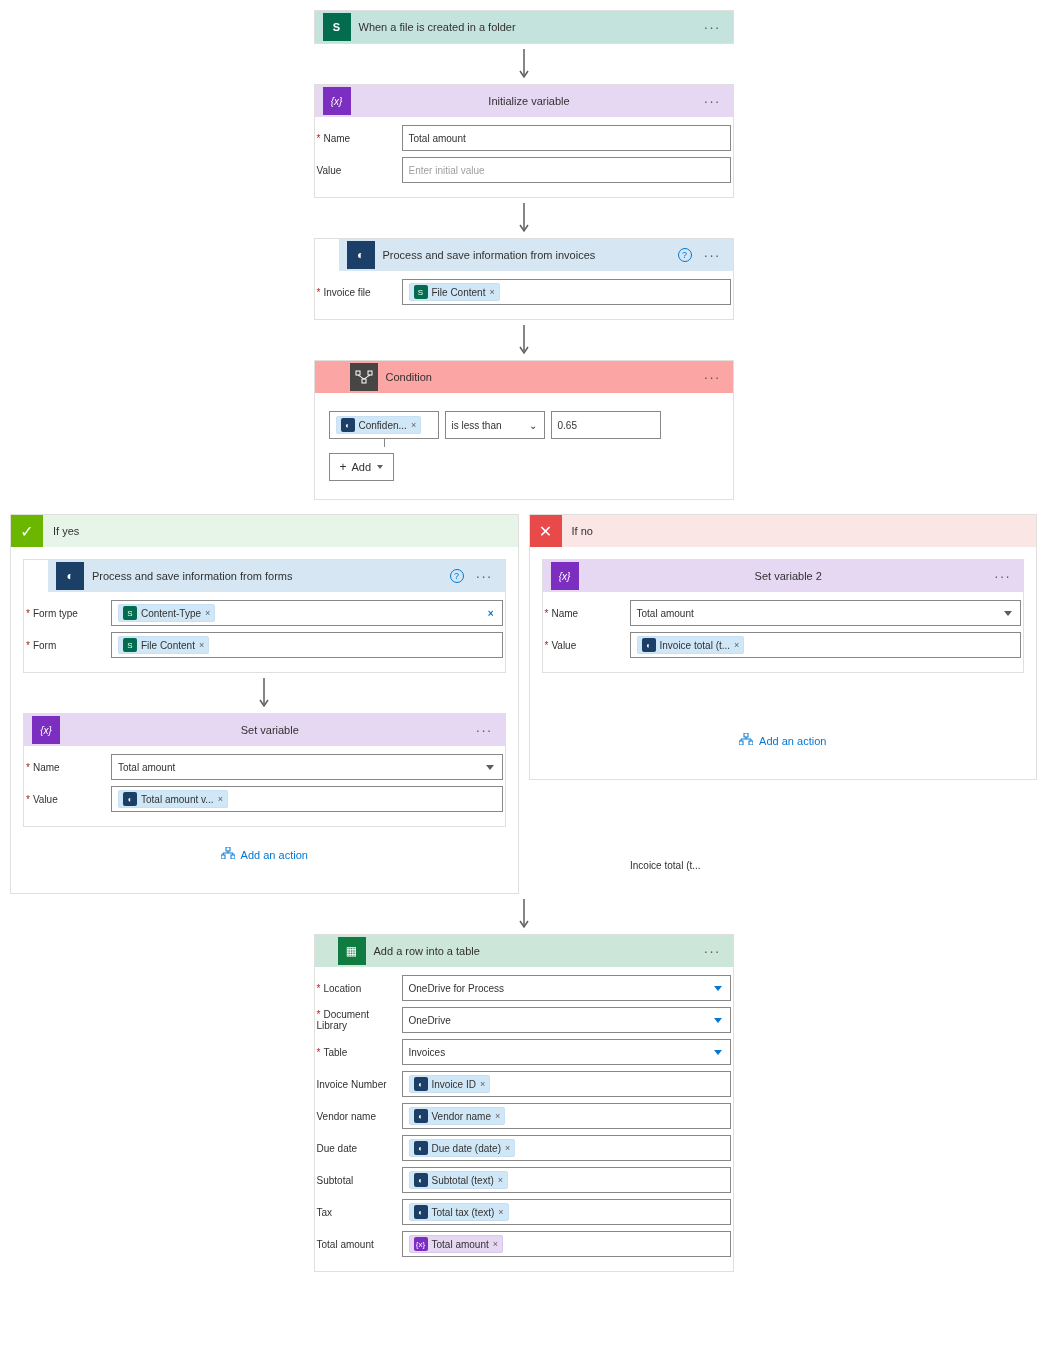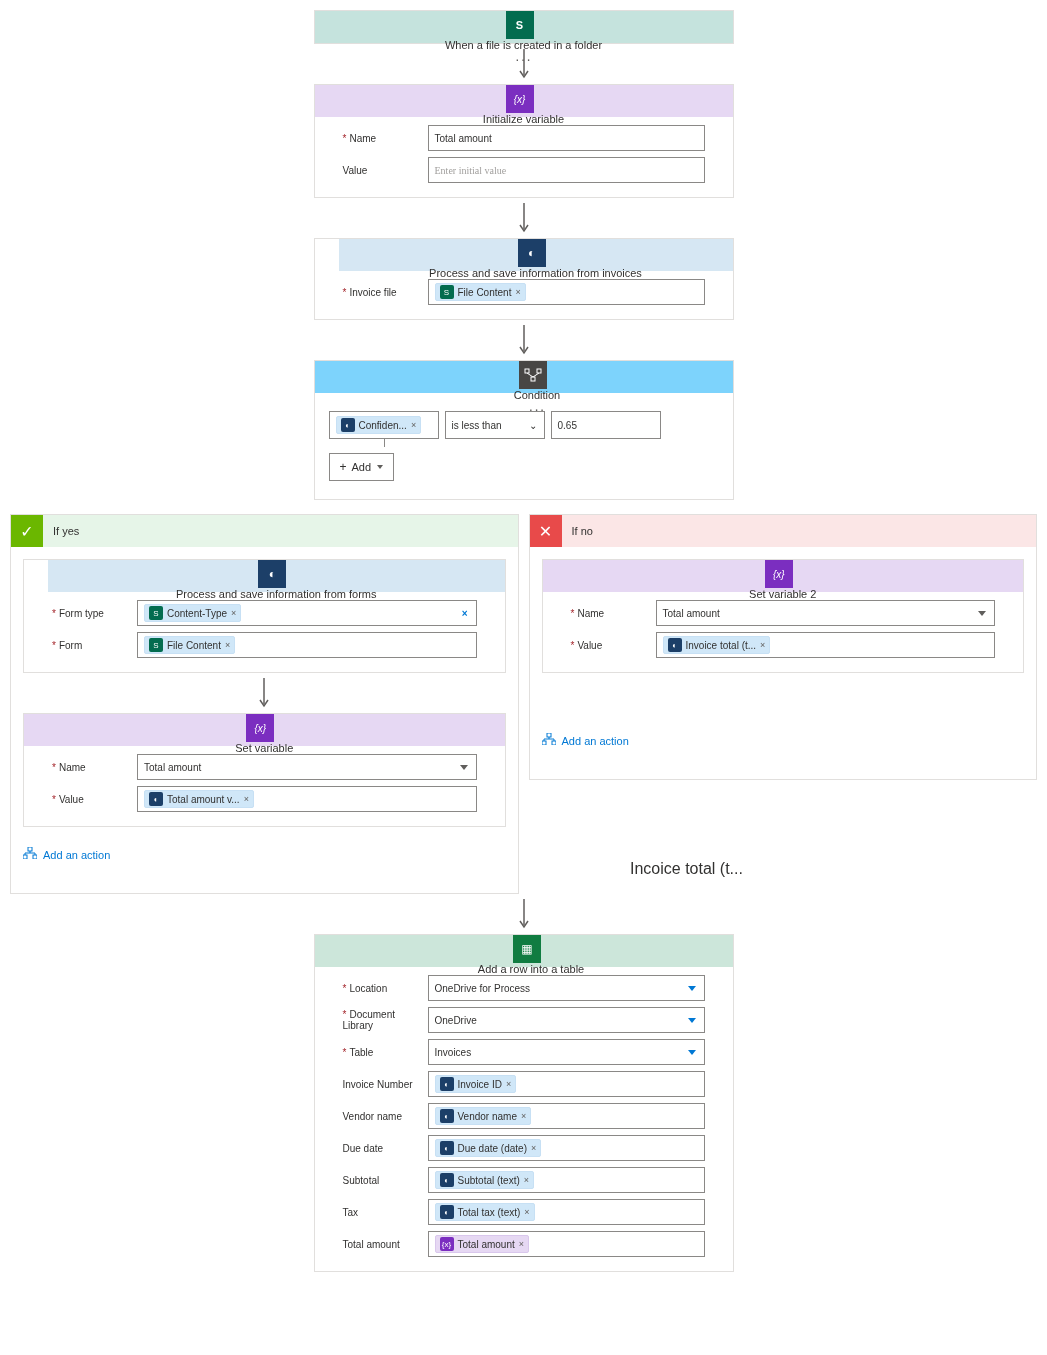--- a/index.html
+++ b/index.html
@@ -1,45 +1,45 @@
 <!DOCTYPE html>
 <html><head>
 <meta charset="utf-8">
 <style>
 * { box-sizing: border-box; margin: 0; padding: 0; font-family: "Segoe UI", Arial, sans-serif; }
 body { background: #ffffff; padding: 10px; font-size: 11px; color: #323130; }
 .canvas { position: relative; width: 1027px; margin: 0 auto; }
 .col-center { width: 420px; margin: 0 auto; }
 .card { background: #fff; border: 1px solid #e1dfdd; margin-bottom: 0; }
-.card-header { height: 32px; display: flex; align-items: center; padding: 0 8px; cursor: pointer; position: relative; flex-direction: column; }
+.card-header { height: 32px; display: flex; align-items: center; padding: 0 8px; cursor: pointer; position: relative; }
 .card-header .icon-box { width: 28px; height: 28px; display: flex; align-items: center; justify-content: center; margin-right: 8px; flex-shrink: 0; }
 .card-header .title { flex: 1; font-size: 11px; }
 .card-header .menu { color: #605e5c; padding: 0 4px; font-size: 14px; letter-spacing: 1px; }
 .card-header .help { color: #0078d4; font-size: 12px; margin-right: 8px; border: 1px solid #0078d4; border-radius: 50%; width: 14px; height: 14px; display: inline-flex; align-items: center; justify-content: center; font-size: 9px; }
-.card-body { padding: 8px 28px; background: #fff; }
+.card-body { padding: 8px 2px; background: #fff; }
 .field-row { display: flex; align-items: center; margin-bottom: 6px; min-height: 26px; }
 .field-row .label { width: 85px; font-size: 10px; color: #323130; flex-shrink: 0; }
 .field-row .label .req { color: #a4262c; margin-right: 3px; }
 .field-row .input-box { flex: 1; border: 1px solid #8a8886; height: 26px; display: flex; align-items: center; padding: 0 6px; font-size: 10px; background: #fff; position: relative; }
 .field-row .input-box.select::after { content: ""; border-left: 4px solid transparent; border-right: 4px solid transparent; border-top: 5px solid #605e5c; position: absolute; right: 8px; }
 .field-row .input-box.blue-chev::after { border-top-color: #0078d4; }
 .field-row .input-box.folder::after { content: "📁"; position: absolute; right: 6px; border: none; color: #0078d4; font-size: 10px; }
-.placeholder { color: #a19f9d; font-family: Liberation Serif, serif; }
+.placeholder { color: #a19f9d; }
 .token { display: inline-flex; align-items: center; background: #d0e7f8; border: 1px solid #c7e0f4; border-radius: 2px; padding: 1px 4px; font-size: 10px; }
 .token .tk-icon { width: 14px; height: 14px; margin-right: 4px; display: inline-flex; align-items: center; justify-content: center; font-size: 8px; color: white; border-radius: 2px; flex-shrink: 0; }
 .token .tk-x { margin-left: 4px; color: #605e5c; cursor: pointer; font-size: 9px; }
 .clear-x { position: absolute; right: 8px; color: #0078d4; font-weight: bold; cursor: pointer; }
 .arrow-down { text-align: center; height: 40px; display: flex; align-items: center; justify-content: center; }
 .arrow-down svg { width: 12px; height: 30px; }
 
 
 .hdr-sp { background: #c5e3dd; }
 .hdr-var { background: #e6d8f3; text-align: center; }
 .hdr-ai { background: #d6e7f3; margin-left: 24px; }
-.hdr-cond { background: #7dd3fc; padding-left: 35px; }
+.hdr-cond { background: #fca5a5; padding-left: 35px; }
 .hdr-xl { background: #cce6da; padding-left: 23px; }
 
 .icon-sp { background: #036c4f; color: white; font-size: 11px;}
 .icon-var { background: #7b2ec0; color: white; }
 .icon-ai { background: #1c3f68; color: white; }
 .icon-cond { background: #484644; color: white; }
 .icon-xl { background: #107c41; color: white; }
 
 
 .branches { display: flex; gap: 10px; align-items: flex-start; }
@@ -50,24 +50,24 @@
 .br-yes { background: #e6f5e8; } .br-yes .br-icon { background: #6bb700; }
 .br-no { background: #fbe6e6; } .br-no .br-icon { background: #e84a4a; }
 .br-body { padding: 12px; }
 
 .cond-row { display: flex; gap: 6px; margin-bottom: 10px; }
 .cond-box { border: 1px solid #8a8886; height: 28px; display: flex; align-items: center; padding: 0 6px; font-size: 10px; }
 .cond-add { border: 1px solid #8a8886; height: 28px; display: inline-flex; align-items: center; padding: 0 10px; cursor: pointer; }
 .cond-add::after { content: ""; border-left: 3px solid transparent; border-right: 3px solid transparent; border-top: 4px solid #605e5c; margin-left: 6px; }
 .cond-add .plus { margin-right: 5px; font-size: 12px; }
 
-.add-action { color: #0078d4; font-size: 11px; padding: 20px 0; cursor: pointer; }
+.add-action { text-align: center; color: #0078d4; font-size: 11px; padding: 20px 0; cursor: pointer; }
 .add-action .aa-icon { display: inline-block; margin-right: 6px; }
 
-.stray-text { position: absolute; font-size: 16px; color: #323130; text-align: right; }
+.stray-text { position: absolute; font-size: 10px; color: #323130; text-align: right; }
 
 
 .glyph-var::before { content: "{x}"; font-size: 10px; font-style: italic; }
 .glyph-cond { width: 18px; }
 .glyph-ai::before { content: "◐"; font-size: 12px; }
 .glyph-xl::before { content: "▦"; font-size: 12px; }
 .glyph-sp::before { content: "S"; font-size: 11px; font-weight: bold;}
 </style>
 </head>
 <body>

